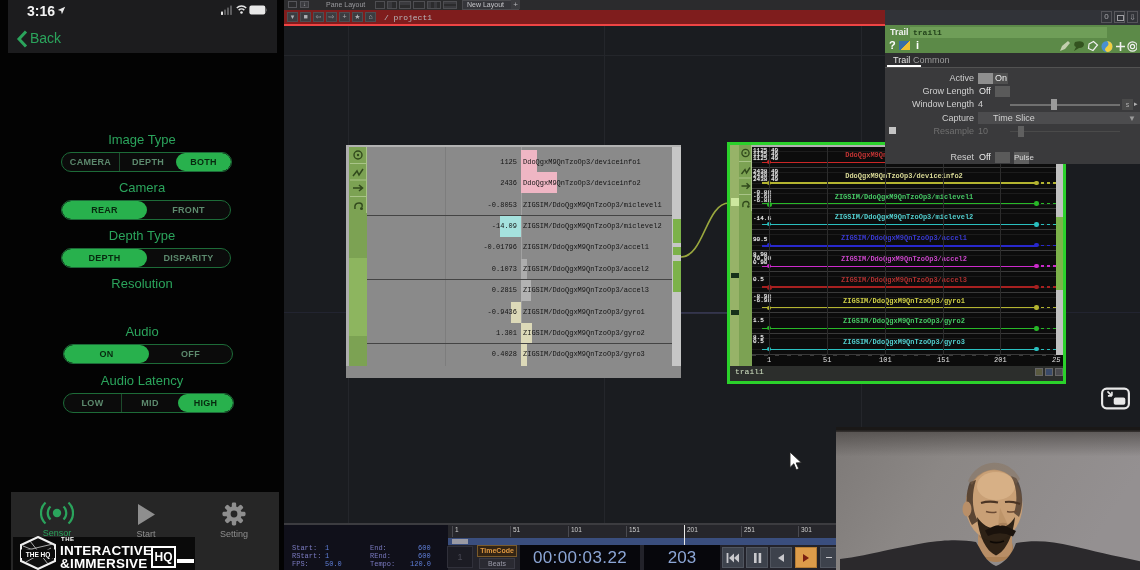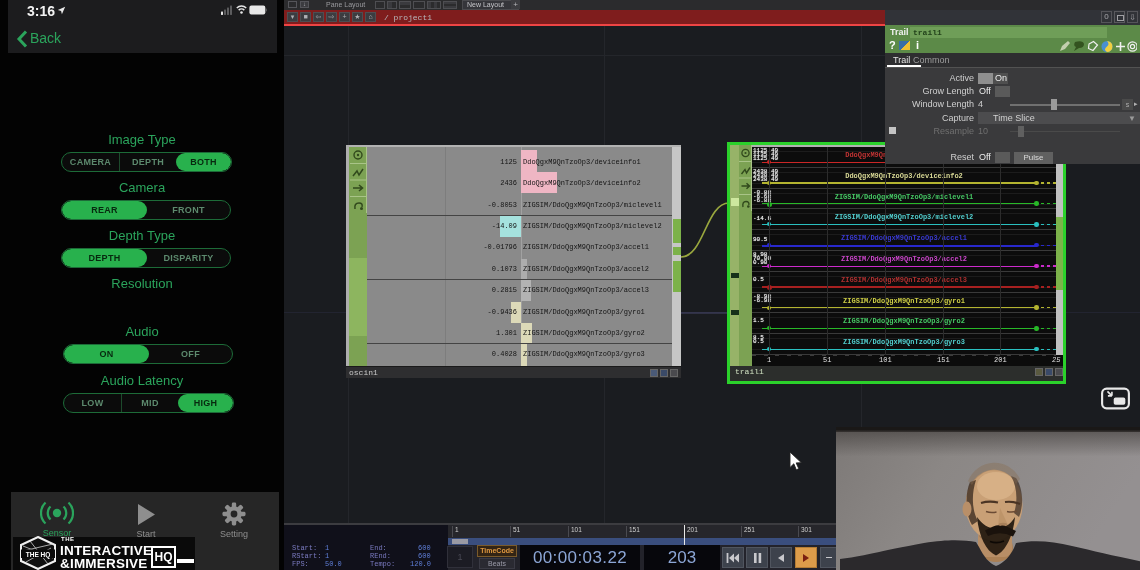--- a/index.html
+++ b/index.html
@@ -255,26 +255,20 @@
     <div class="orow" style="top:205px;">
         <span class="onum">0.4028</span>
         <span class="onam">ZIGSIM/DdoQgxM9QnTzoOp3/gyro3</span>
       </div>
 
     <div class="abs" style="left:326px;top:2px;width:9px;height:219px;background:#c6c6c6;"></div>
     <div class="abs" style="left:327px;top:74px;width:8px;height:73px;background:#7cb24a;"></div>
     <div class="abs" style="left:327px;top:98px;width:8px;height:4px;background:#c6c6c6;"></div>
     <div class="abs" style="left:327px;top:110px;width:8px;height:6px;background:#c6c6c6;"></div>
 
-    <div class="abs" style="left:0;top:221px;width:335px;height:12px;background:#2e2e30;border-top:1px solid #1a1a1a;box-sizing:border-box;">
-      <div class="abs mono" style="left:3px;top:1px;color:#c8c8c8;font-size:8px;">oscin1</div>
-      <div class="abs" style="left:304px;top:2px;width:8px;height:8px;background:#4a5a78;border:1px solid #666;box-sizing:border-box;"></div>
-      <div class="abs" style="left:314px;top:2px;width:8px;height:8px;background:#3a4a68;border:1px solid #666;box-sizing:border-box;"></div>
-      <div class="abs" style="left:324px;top:2px;width:8px;height:8px;background:#4a4a4e;border:1px solid #666;box-sizing:border-box;"></div>
-    </div>
   </div>
 
   <svg id="wire" class="abs" style="left:660px;top:190px;" width="80" height="130" viewBox="0 0 80 130">
     <line x1="21" y1="123" x2="67" y2="123" stroke="#46466a" stroke-width="1"></line>
     <path d="M21 67 C44 67 46 13 69 13" stroke="#99a73e" stroke-width="1.7" fill="none"></path>
   </svg>
 
   <div id="trail" class="abs" style="left:727px;top:142px;width:339px;height:242px;background:#0c0c0c;border:3px solid #2bd12b;box-sizing:border-box;">
 
     <div class="abs" style="left:0;top:0;width:9px;height:236px;background:#97b368;">
@@ -471,21 +465,21 @@
         <div class="abs" style="left:4px;top:2.5px;width:7px;height:7px;background:#c4c4c4;"></div>
         <div class="plab dim">Resample</div>
         <div class="pval" style="color:#6f6f6f;">10</div>
         <div class="abs" style="left:125px;top:6px;width:110px;height:1.5px;background:#4a4a4a;"></div>
         <div class="abs" style="left:133px;top:1px;width:6px;height:11px;background:#606060;"></div>
       </div>
       <div class="prow" style="top:83.2px;">
         <div class="plab">Reset</div>
         <div class="abs" style="left:94px;top:1px;color:#ececec;font-size:9px;">Off</div>
         <div class="abs" style="left:110px;top:1px;width:15px;height:11px;background:#5a5a5a;"></div>
-        <div class="abs" style="left:129px;top:0.5px;width:39px;height:12px;background:#606060;color:#dadada;font-size:8px;text-align:center;line-height:12px;">Pulse</div>
+        <div class="abs" style="left:129px;top:0.5px;width:15px;height:12px;background:#606060;color:#dadada;font-size:8px;text-align:center;line-height:12px;">Pulse</div>
       </div>
     </div>
   </div>
 
   <div id="timeline" class="abs" style="left:284px;top:523px;width:856px;height:47px;background:#23232b;">
     <div class="abs" style="left:0;top:0;width:856px;height:2px;background:#3c3c40;"></div>
 
     <div class="abs mono" style="left:0;top:2px;width:164px;height:45px;background:#10101a;font-size:7px;">
       <div class="abs" style="left:8px;top:19px;color:#7a7ac0;">Start:</div>
         <div class="abs" style="left:41px;top:19px;color:#5f7fd8;">1</div>

